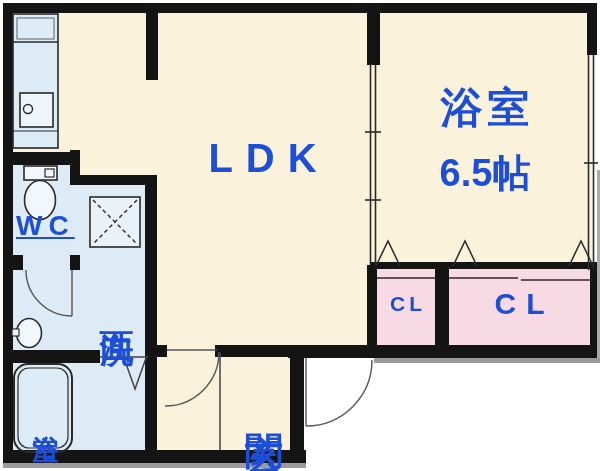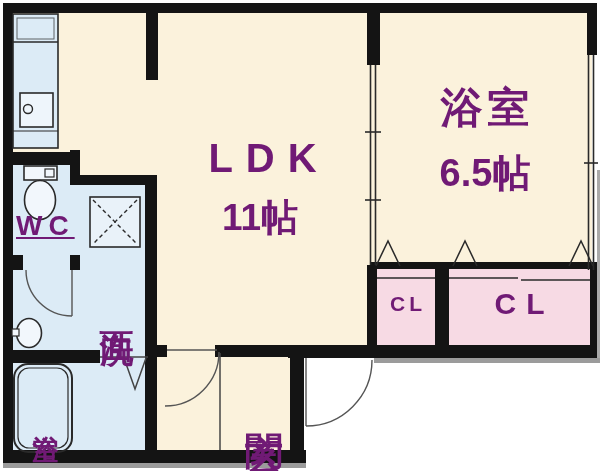--- a/index.html
+++ b/index.html
@@ -6,21 +6,21 @@
   #plan{
     position:relative;
     width:600px;height:471px;
     background:#ffffff;
     font-family:"Liberation Sans","DejaVu Sans",sans-serif;
     overflow:hidden;
   }
   #plan svg{position:absolute;left:0;top:0;}
   .lbl{
     position:absolute;
-    color:#701a75;
+    color:#1d4ed8;
     font-weight:600;
     text-align:center;
     line-height:1.1;
     white-space:nowrap;
     user-select:none;
   }
   .vert{
     writing-mode:vertical-rl;
     text-orientation:upright;
     white-space:normal;
@@ -165,21 +165,20 @@
       <polyline points="569,266 581,241 593,266"></polyline>
     </g>
     <g stroke="#2a2a2a" stroke-width="1.3">
       <line x1="377" y1="278" x2="435" y2="278"></line>
       <line x1="449" y1="278" x2="518" y2="278"></line>
       <line x1="521" y1="280" x2="590" y2="280"></line>
     </g>
   </svg>
 
   <div class="lbl ldk-name">LDK</div>
-  <div class="lbl ldk-size">11帖</div>
 
   <div class="lbl main-name">浴室</div>
   <div class="lbl main-size">6.5帖</div>
 
   <div class="lbl wc-name">WC</div>
 
   <div class="lbl vert wash-name">洗面</div>
   <div class="lbl vert bath-name">浴室</div>
   <div class="lbl vert ent-name">玄関</div>
 

